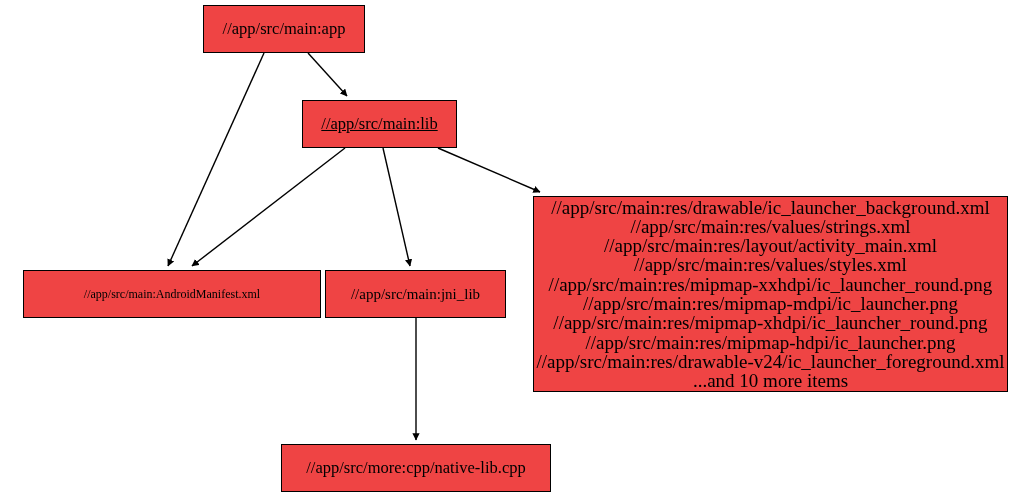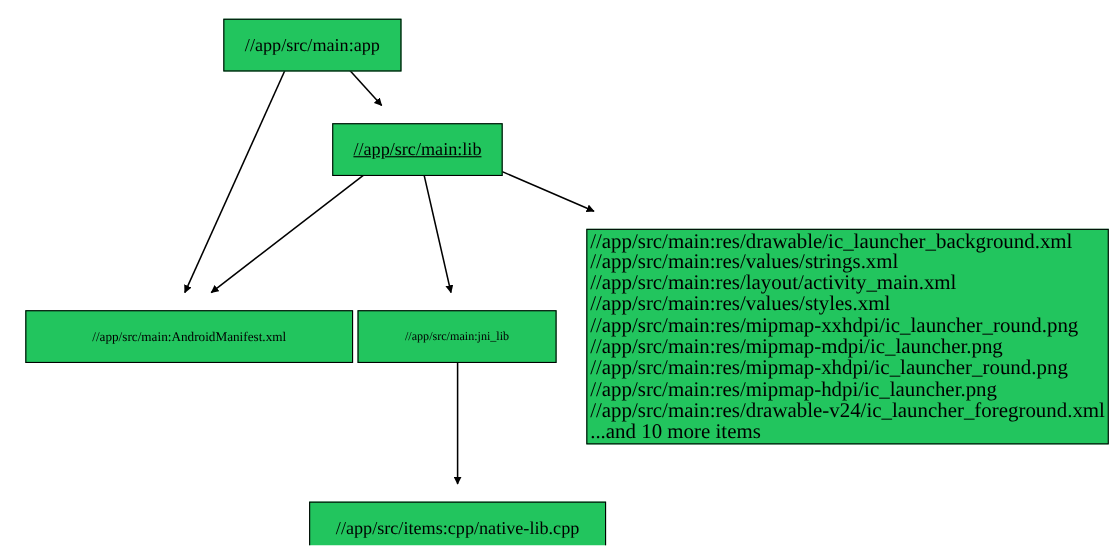--- a/index.html
+++ b/index.html
@@ -21,27 +21,27 @@
     left: 0;
     top: 0;
     width: 1018px;
     height: 496px;
     pointer-events: none;
   }
   .node {
     position: absolute;
     box-sizing: border-box;
     border: 1px solid #000000;
-    background: #22c55e;
+    background: #ef4444;
     display: flex;
     align-items: center;
     justify-content: center;
+    text-align: center;
     color: #000000;
     white-space: pre;
-    margin-top: 12px;
   }
   .node-label {
     display: block;
     white-space: pre;
     line-height: 1.0;
   }
 
   
   #node-app {
     left: 203px;  top: 5px;   width: 162px; height: 48px;
@@ -51,21 +51,21 @@
     left: 302px;  top: 100px; width: 155px; height: 48px;
     font-size: 16.5px;
     text-decoration: underline;
   }
   #node-manifest {
     left: 23px;    top: 270px; width: 298px; height: 48px;
     font-size: 12px;
   }
   #node-jnilib {
     left: 325px;  top: 270px; width: 181px; height: 48px;
-    font-size: 11px;
+    font-size: 15px;
   }
   #node-res {
     left: 533px;  top: 196px; width: 475px; height: 196px;
     font-size: 19px;
   }
   #node-res .node-label { line-height: 19.3px; }
   #node-cpp {
     left: 281px;  top: 444px; width: 270px; height: 48px;
     font-size: 16.5px;
   }
@@ -118,16 +118,16 @@
 //app/src/main:res/values/styles.xml
 //app/src/main:res/mipmap-xxhdpi/ic_launcher_round.png
 //app/src/main:res/mipmap-mdpi/ic_launcher.png
 //app/src/main:res/mipmap-xhdpi/ic_launcher_round.png
 //app/src/main:res/mipmap-hdpi/ic_launcher.png
 //app/src/main:res/drawable-v24/ic_launcher_foreground.xml
 ...and 10 more items</span>
   </div>
 
   <div class="node" id="node-cpp">
-    <span class="node-label">//app/src/items:cpp/native-lib.cpp</span>
+    <span class="node-label">//app/src/more:cpp/native-lib.cpp</span>
   </div>
 
 </div>
 
 </body></html>

